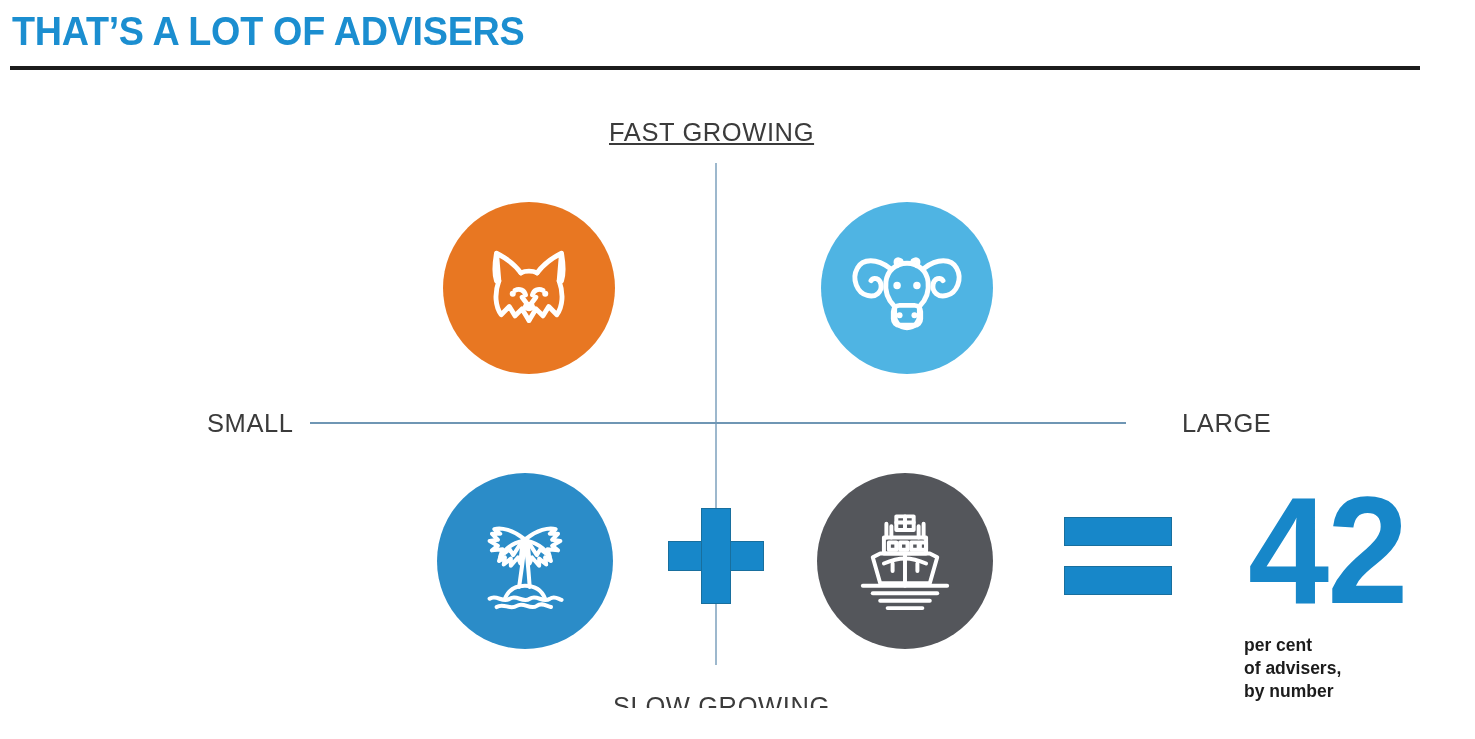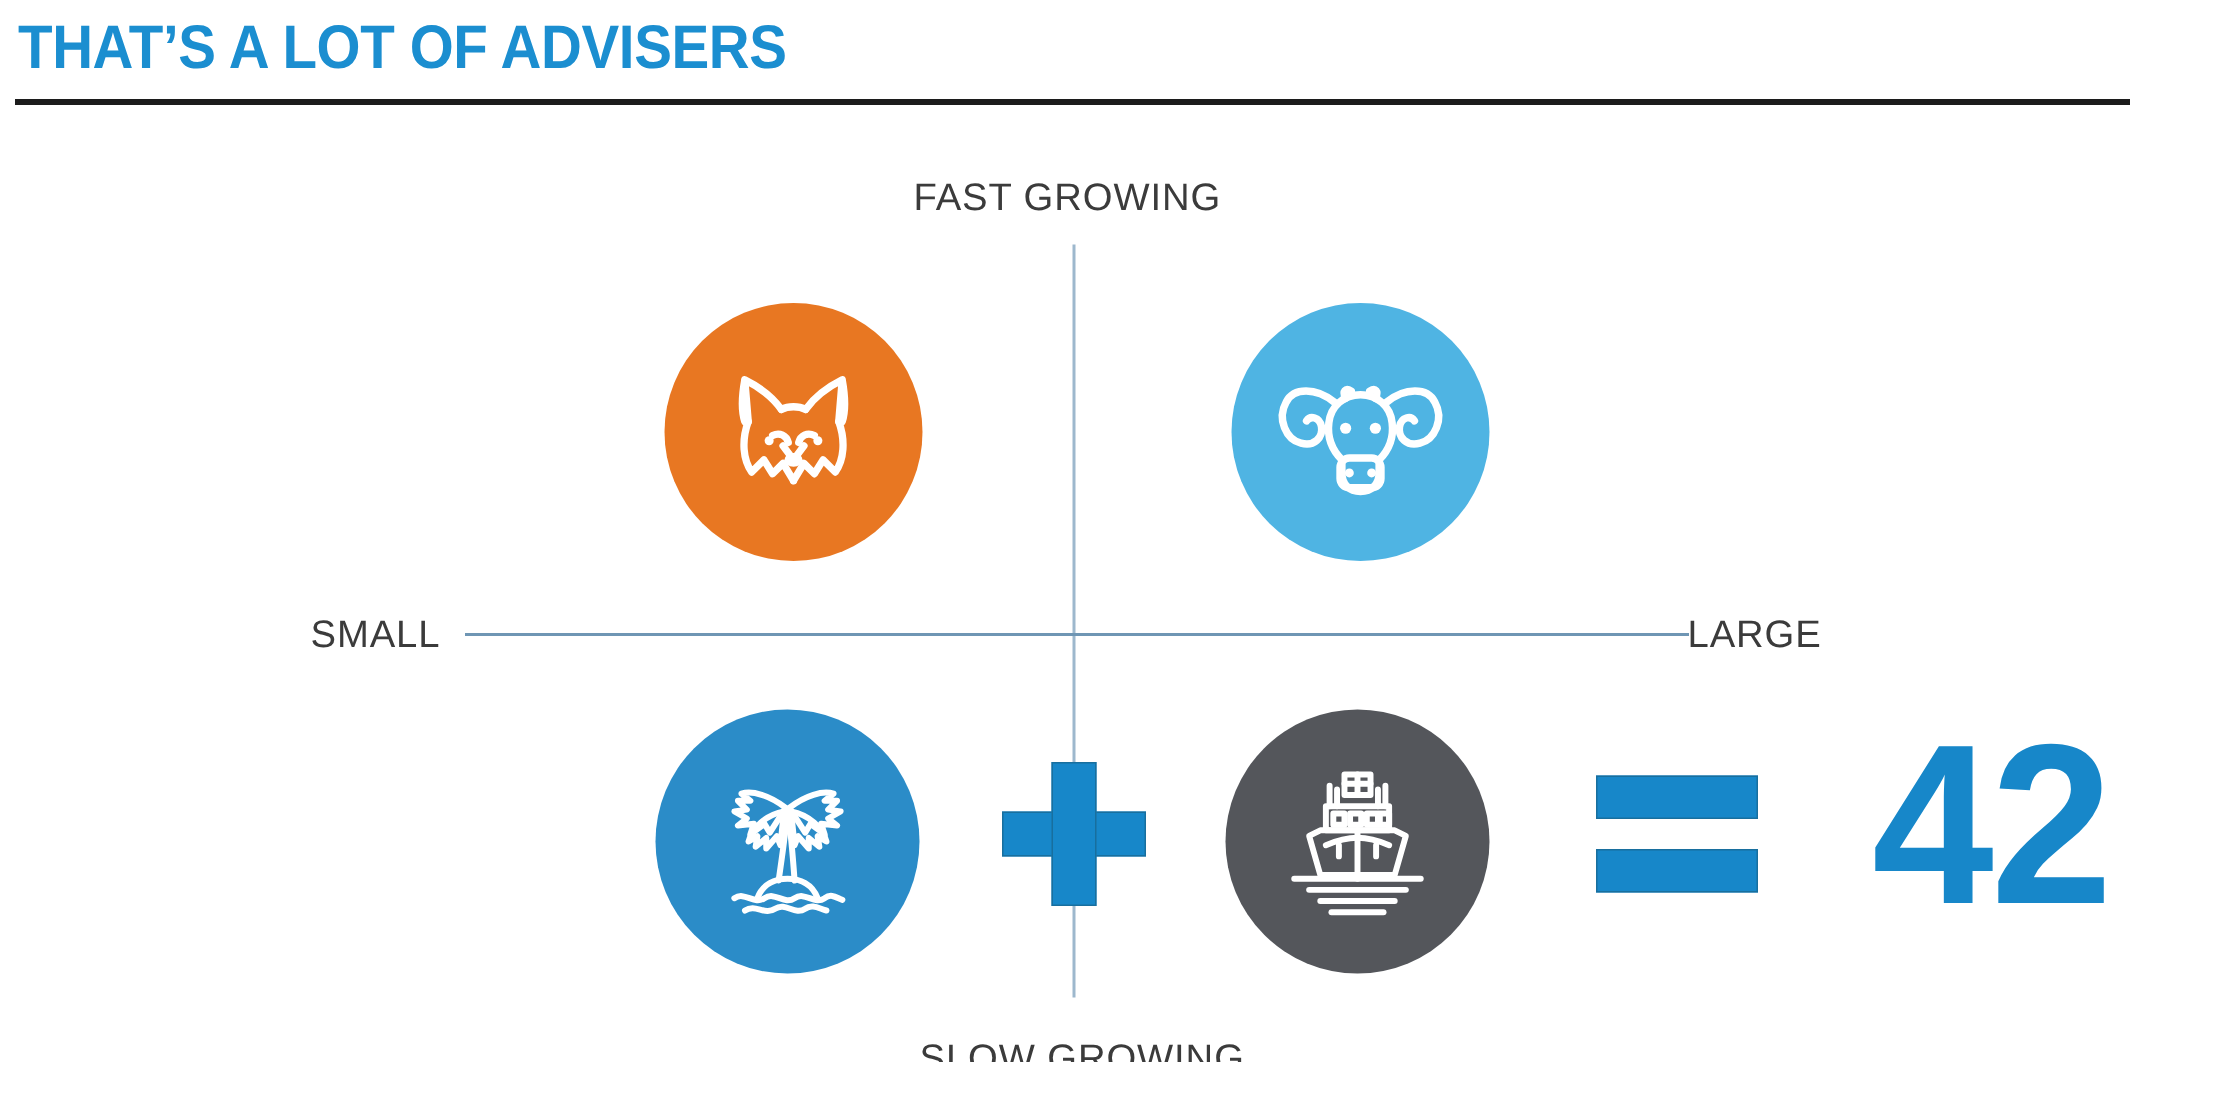--- a/index.html
+++ b/index.html
@@ -64,24 +64,24 @@
   
   .axis-label {
     position: absolute;
     color: #3b3b3b;
     font-size: 25.5px;
     font-weight: normal;
     letter-spacing: 0.6px;
     white-space: nowrap;
     font-family: "Liberation Sans", sans-serif;
   }
-  #label-fast   { left: 609px; top: 118px; }
+  #label-fast   { left: 609px; top: 118px; text-decoration: underline; }
   #label-slow   { left: 613px; top: 692px; }
   #label-small  { left: 207px; top: 409px; text-align: right; }
-  #label-large  { left: 1125px; top: 409px; }
+  #label-large  { left: 1182px; top: 409px; }
 
   
   .quad-circle {
     position: absolute;
     border-radius: 50%;
     display: flex;
     align-items: center;
     justify-content: center;
   }
   #circle-fox     { left: 443px; top: 202px; width: 172px; height: 172px; background: #e87722; }
@@ -262,15 +262,20 @@
     <div class="bar-v"></div>
   </div>
 
   <div id="equals-sign">
     <div class="eq-bar top"></div>
     <div class="eq-bar bottom"></div>
   </div>
 
   <div id="stat-block">
     <div id="stat-number">42</div>
+    <div id="stat-caption">
+      <div>per cent</div>
+      <div>of advisers,</div>
+      <div>by number</div>
+    </div>
   </div>
 
 </div>
 
 </body></html>

